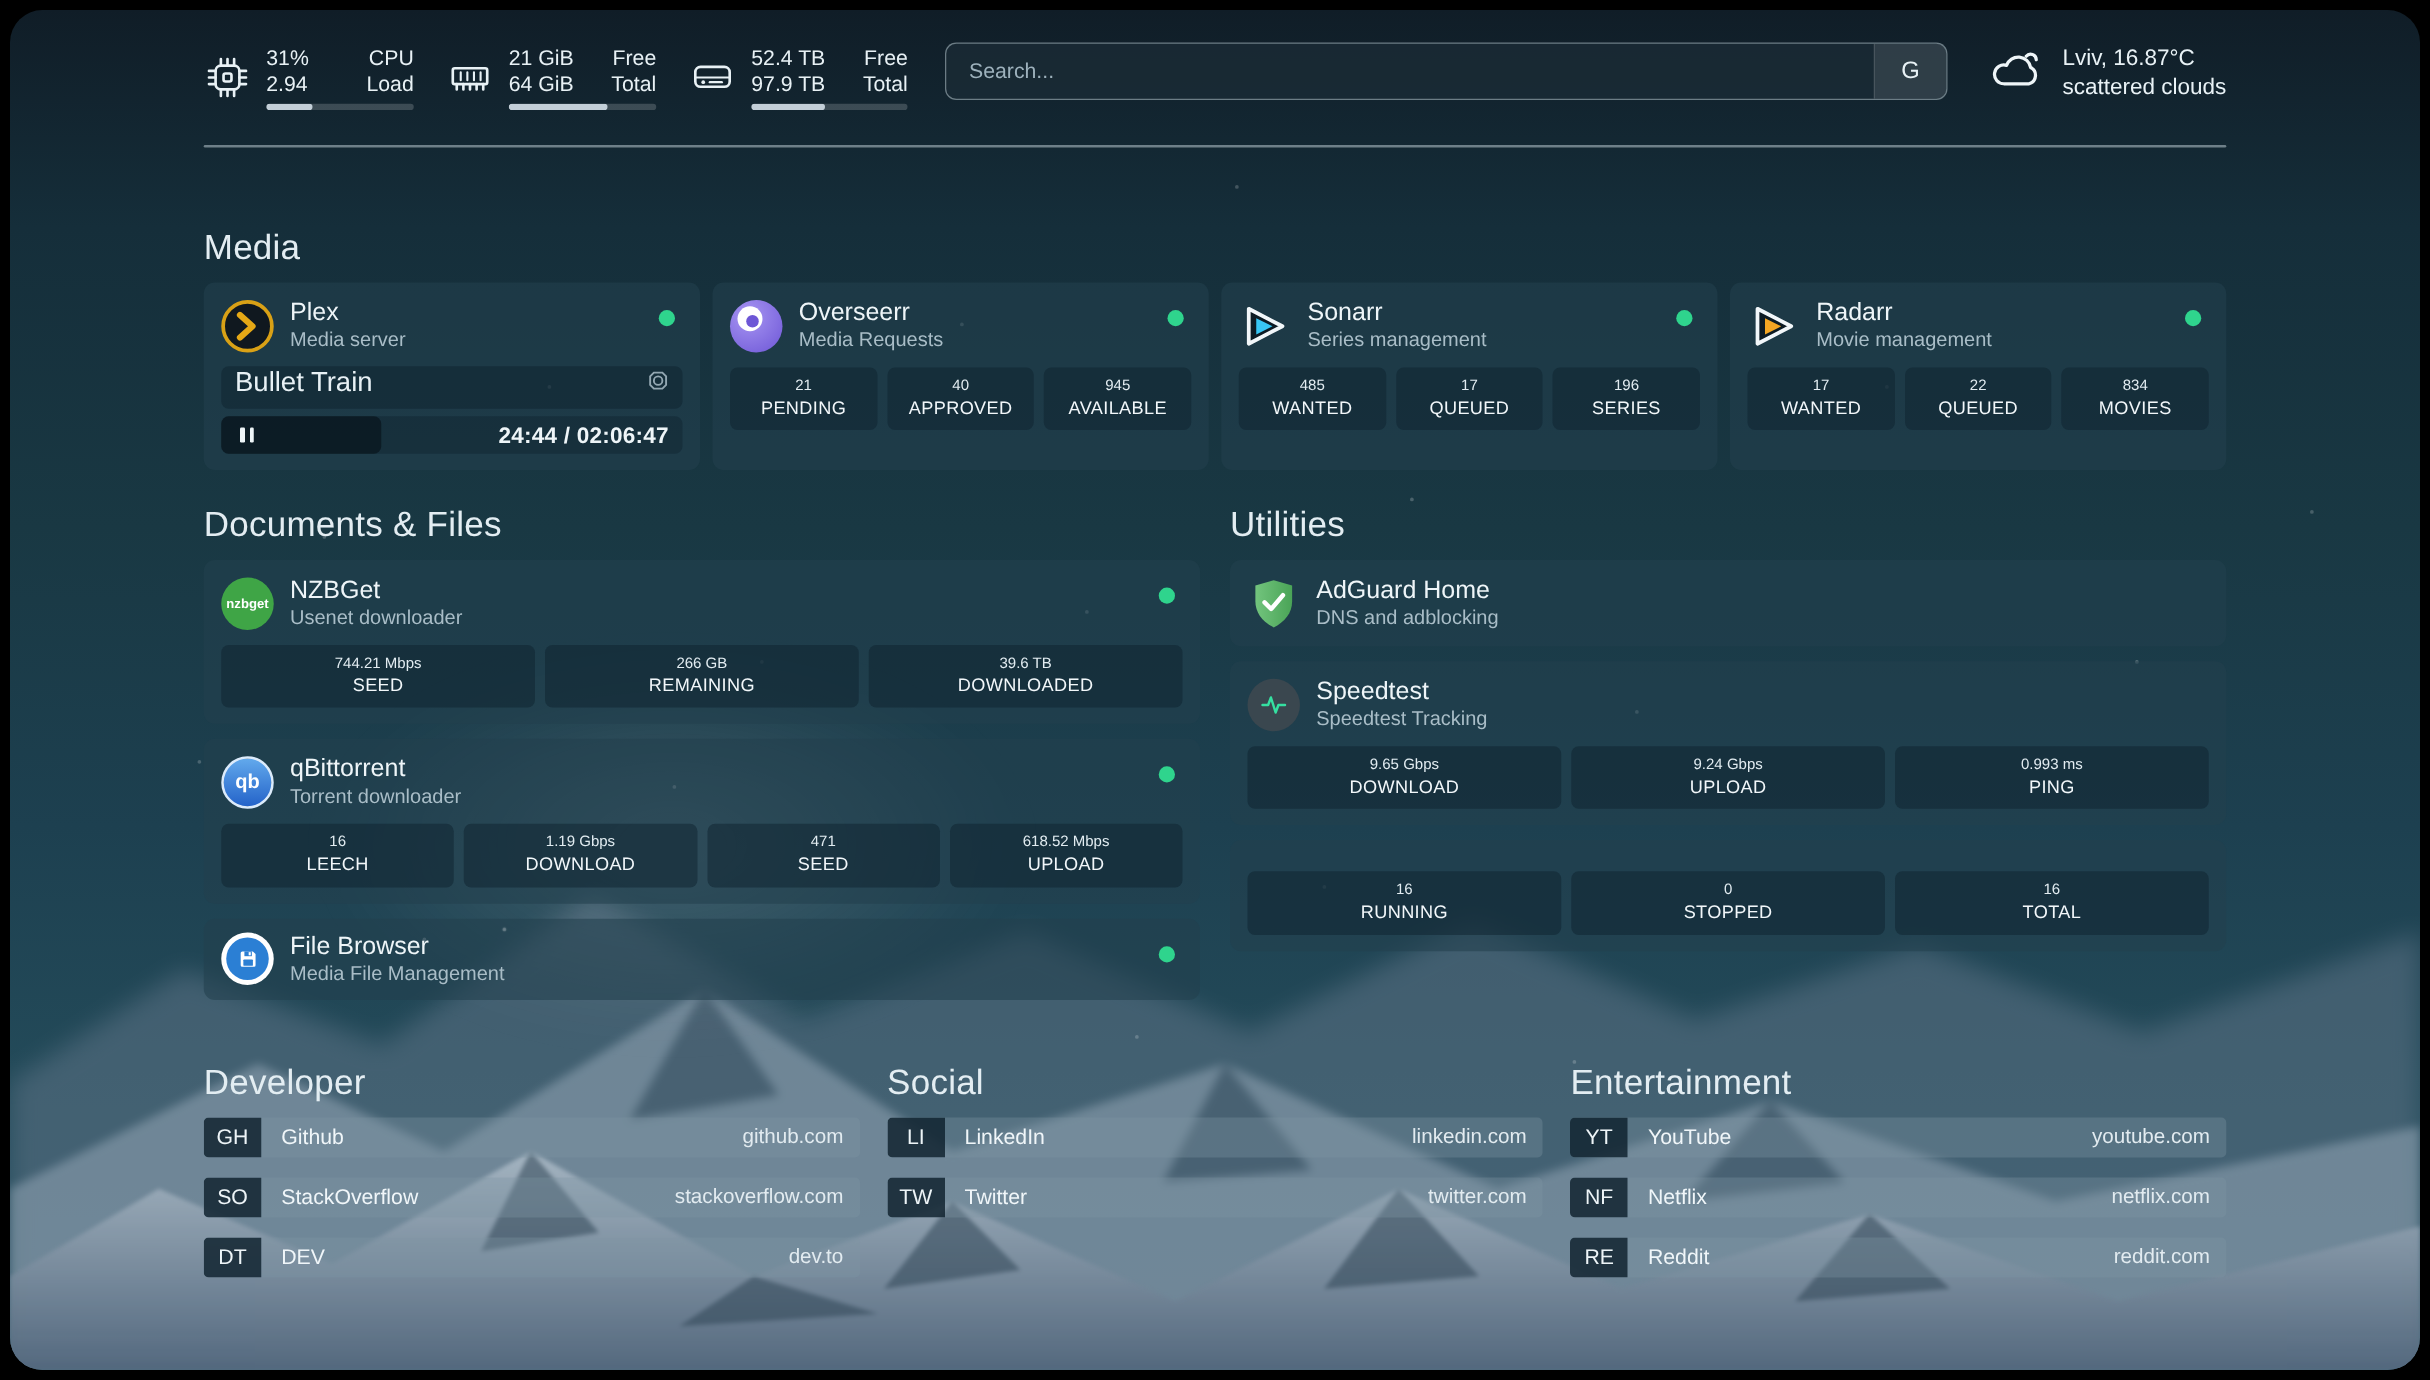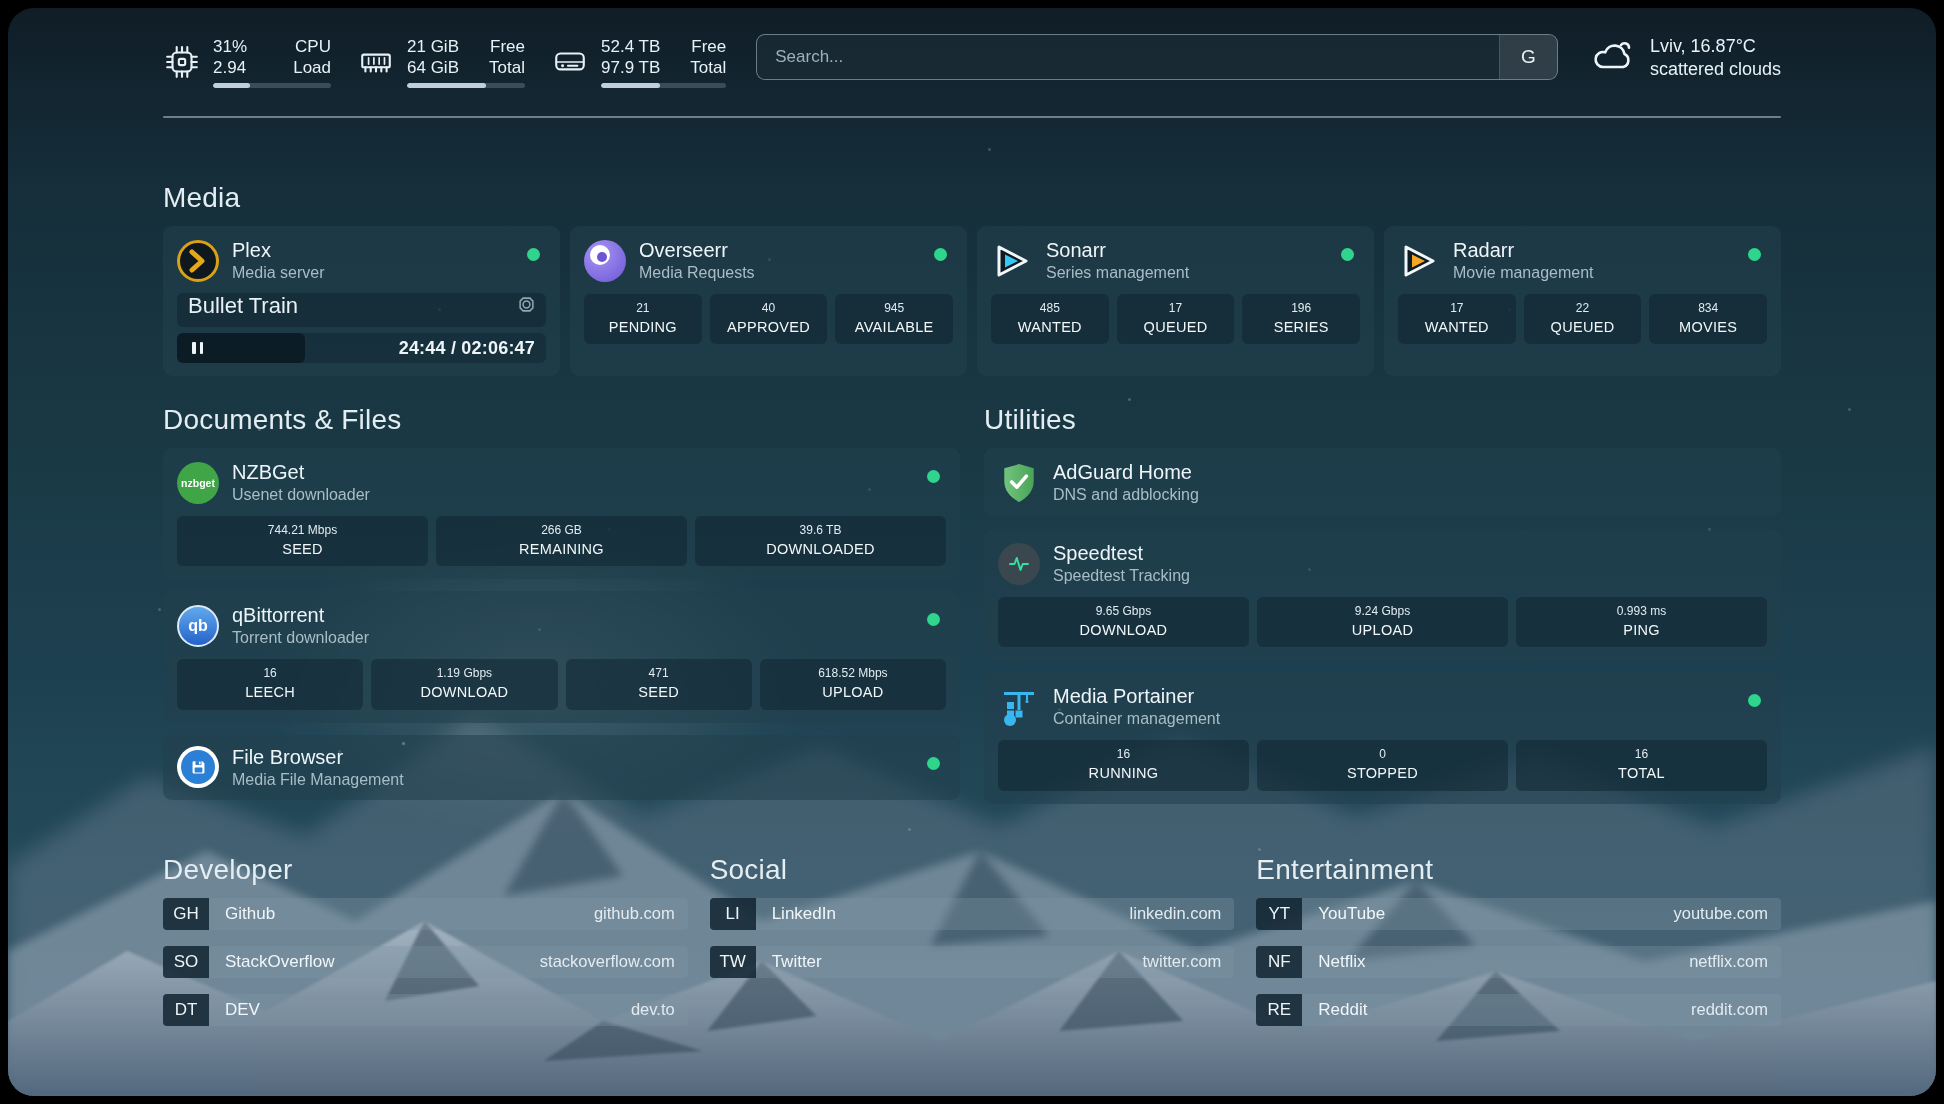--- a/index.html
+++ b/index.html
@@ -480,39 +480,20 @@
               <div class="stat-label">UPLOAD</div>
             </div>
             <div class="stat">
               <div class="stat-value">0.993 ms</div>
               <div class="stat-label">PING</div>
             </div>
           </div>
         </div>
 
         <div class="card">
-          <div class="card-head">
-            <span class="svc-icon">
-              <svg width="42" height="42" viewBox="0 0 42 42" fill="#38b6f0">
-                <rect x="6" y="6" width="30" height="3"></rect>
-                <rect x="19.5" y="6" width="3" height="18"></rect>
-                <rect x="28" y="9" width="2" height="5"></rect>
-                    <circle cx="29" cy="15.5" r="1.6"></circle>
-                <rect x="9" y="16" width="7" height="7"></rect>
-                    <rect x="9" y="24.5" width="7" height="7"></rect>
-                    <rect x="17.5" y="24.5" width="7" height="7"></rect>
-                <circle cx="12" cy="34" r="6"></circle>
-              </svg>
-            </span>
-            <div class="svc-text">
-              <div class="svc-name">Media Portainer</div>
-              <div class="svc-desc">Container management</div>
-            </div>
-            <span class="dot"></span>
-          </div>
           <div class="stats">
             <div class="stat">
               <div class="stat-value">16</div>
               <div class="stat-label">RUNNING</div>
             </div>
             <div class="stat">
               <div class="stat-value">0</div>
               <div class="stat-label">STOPPED</div>
             </div>
             <div class="stat">

